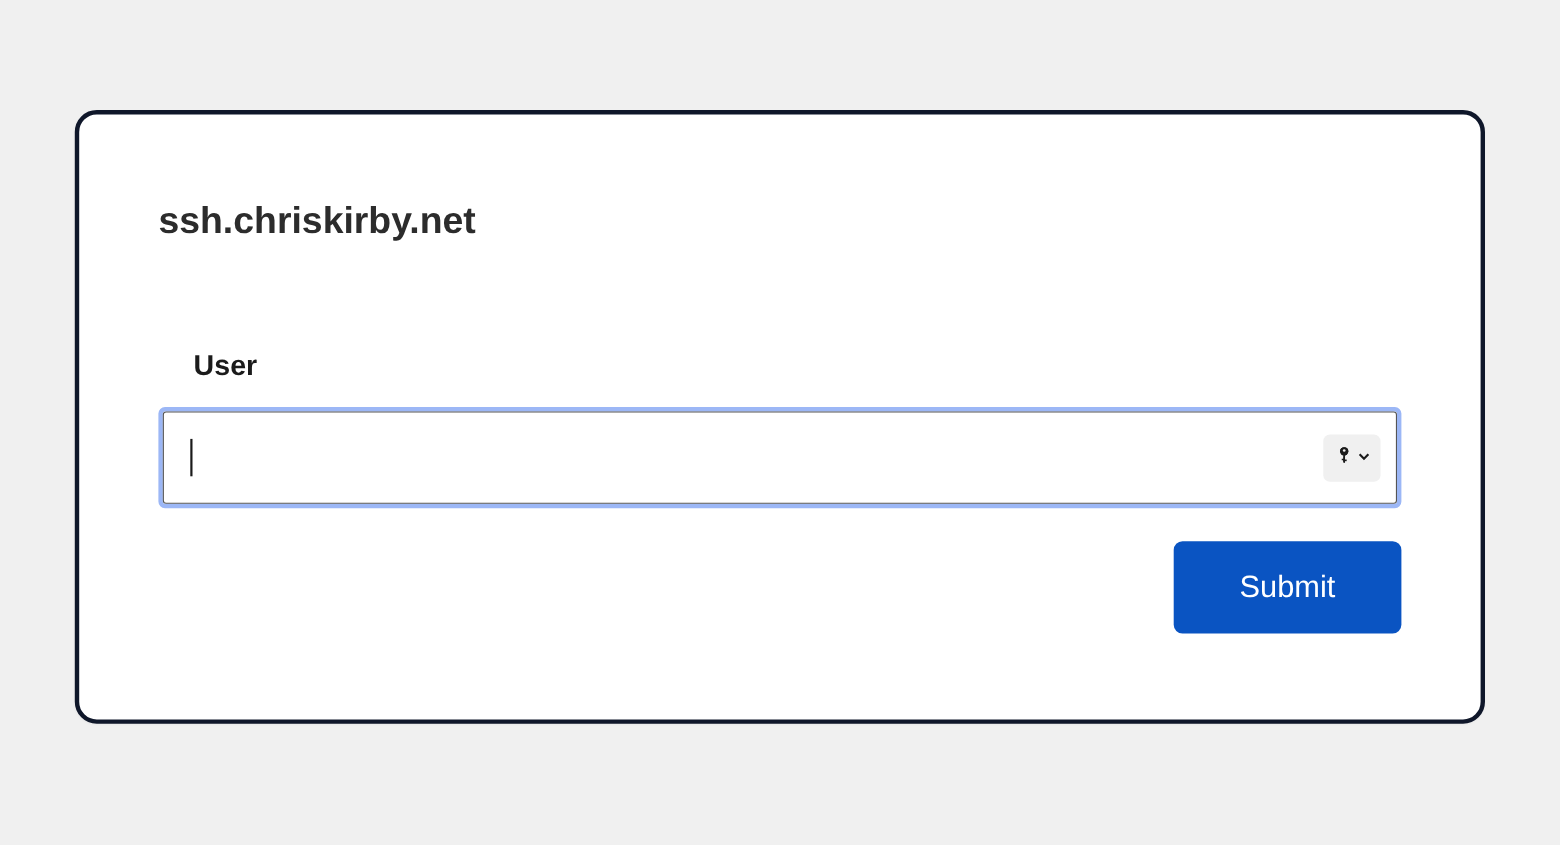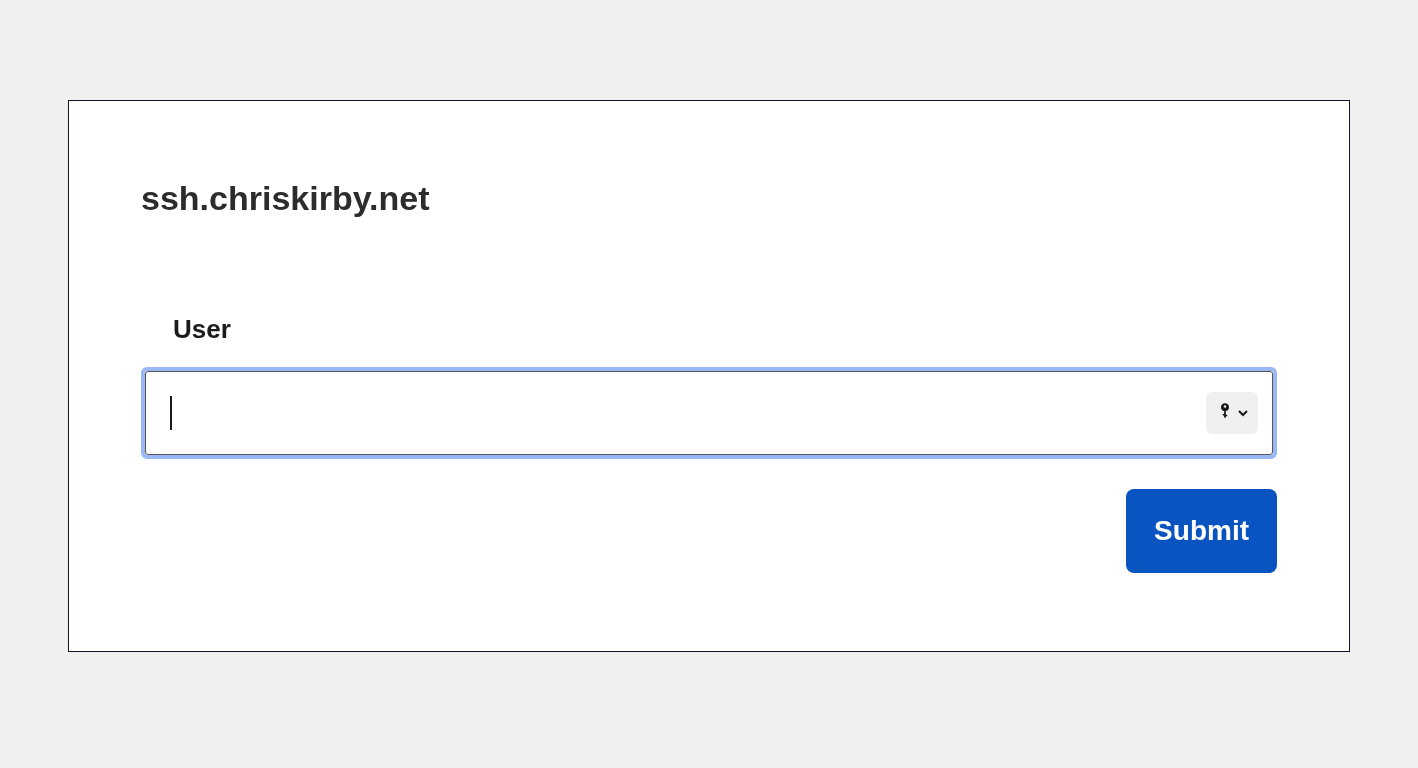--- a/index.html
+++ b/index.html
@@ -9,22 +9,22 @@
     }
     body {
       background: #f0f0f0;
       font-family: -apple-system, BlinkMacSystemFont, "Segoe UI", Helvetica, Arial, sans-serif;
       width: 1418px;
       height: 768px;
       overflow: hidden;
     }
     .card {
       background: #ffffff;
-      border: 1px solid #0f172a;
-      border-radius: 0;
+      border: 4px solid #0f172a;
+      border-radius: 20px;
       margin: 100px 68px 0 68px;
       padding: 78px 72px 78px 72px;
       box-shadow: 0 1px 2px rgba(0,0,0,0.03);
     }
     .title {
       font-size: 34px;
       font-weight: 700;
       color: #2c2c2c;
       margin-bottom: 96px;
     }
@@ -88,24 +88,24 @@
     }
     .actions {
       display: flex;
       justify-content: flex-end;
       margin-top: 30px;
     }
     .submit-btn {
       background: #0a54c2;
       color: #ffffff;
       font-size: 28px;
-      font-weight: 700;
+      font-weight: 400;
       border: none;
       border-radius: 8px;
-      padding: 26px 28px;
+      padding: 26px 60px;
       cursor: pointer;
     }
   </style>
 </head>
 <body>
 
 <div class="card">
   <h1 class="title">ssh.chriskirby.net</h1>
 
   <label class="field-label">User</label>

